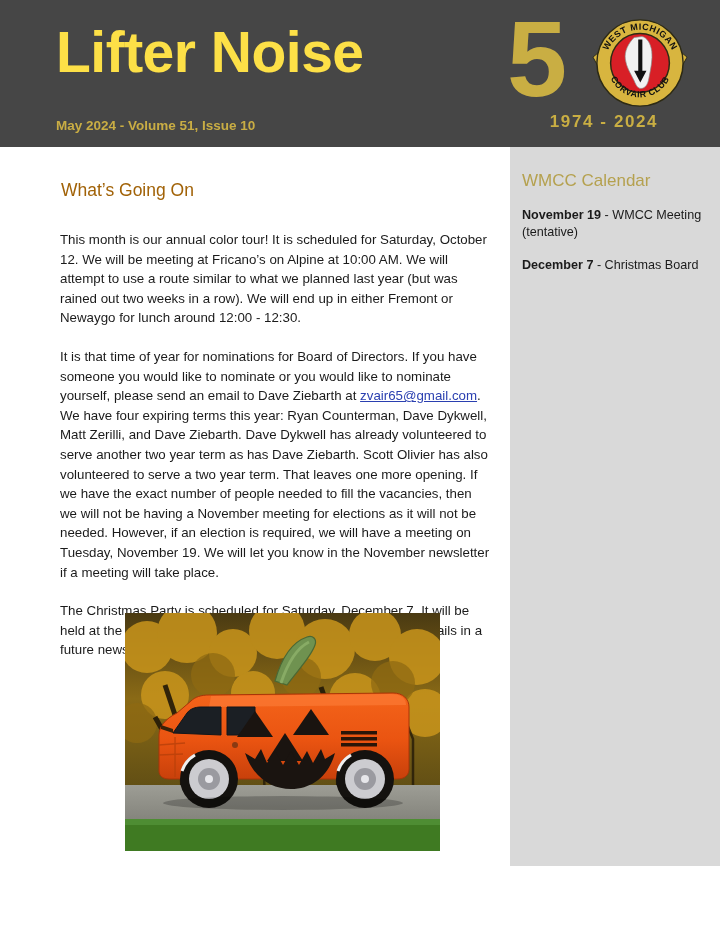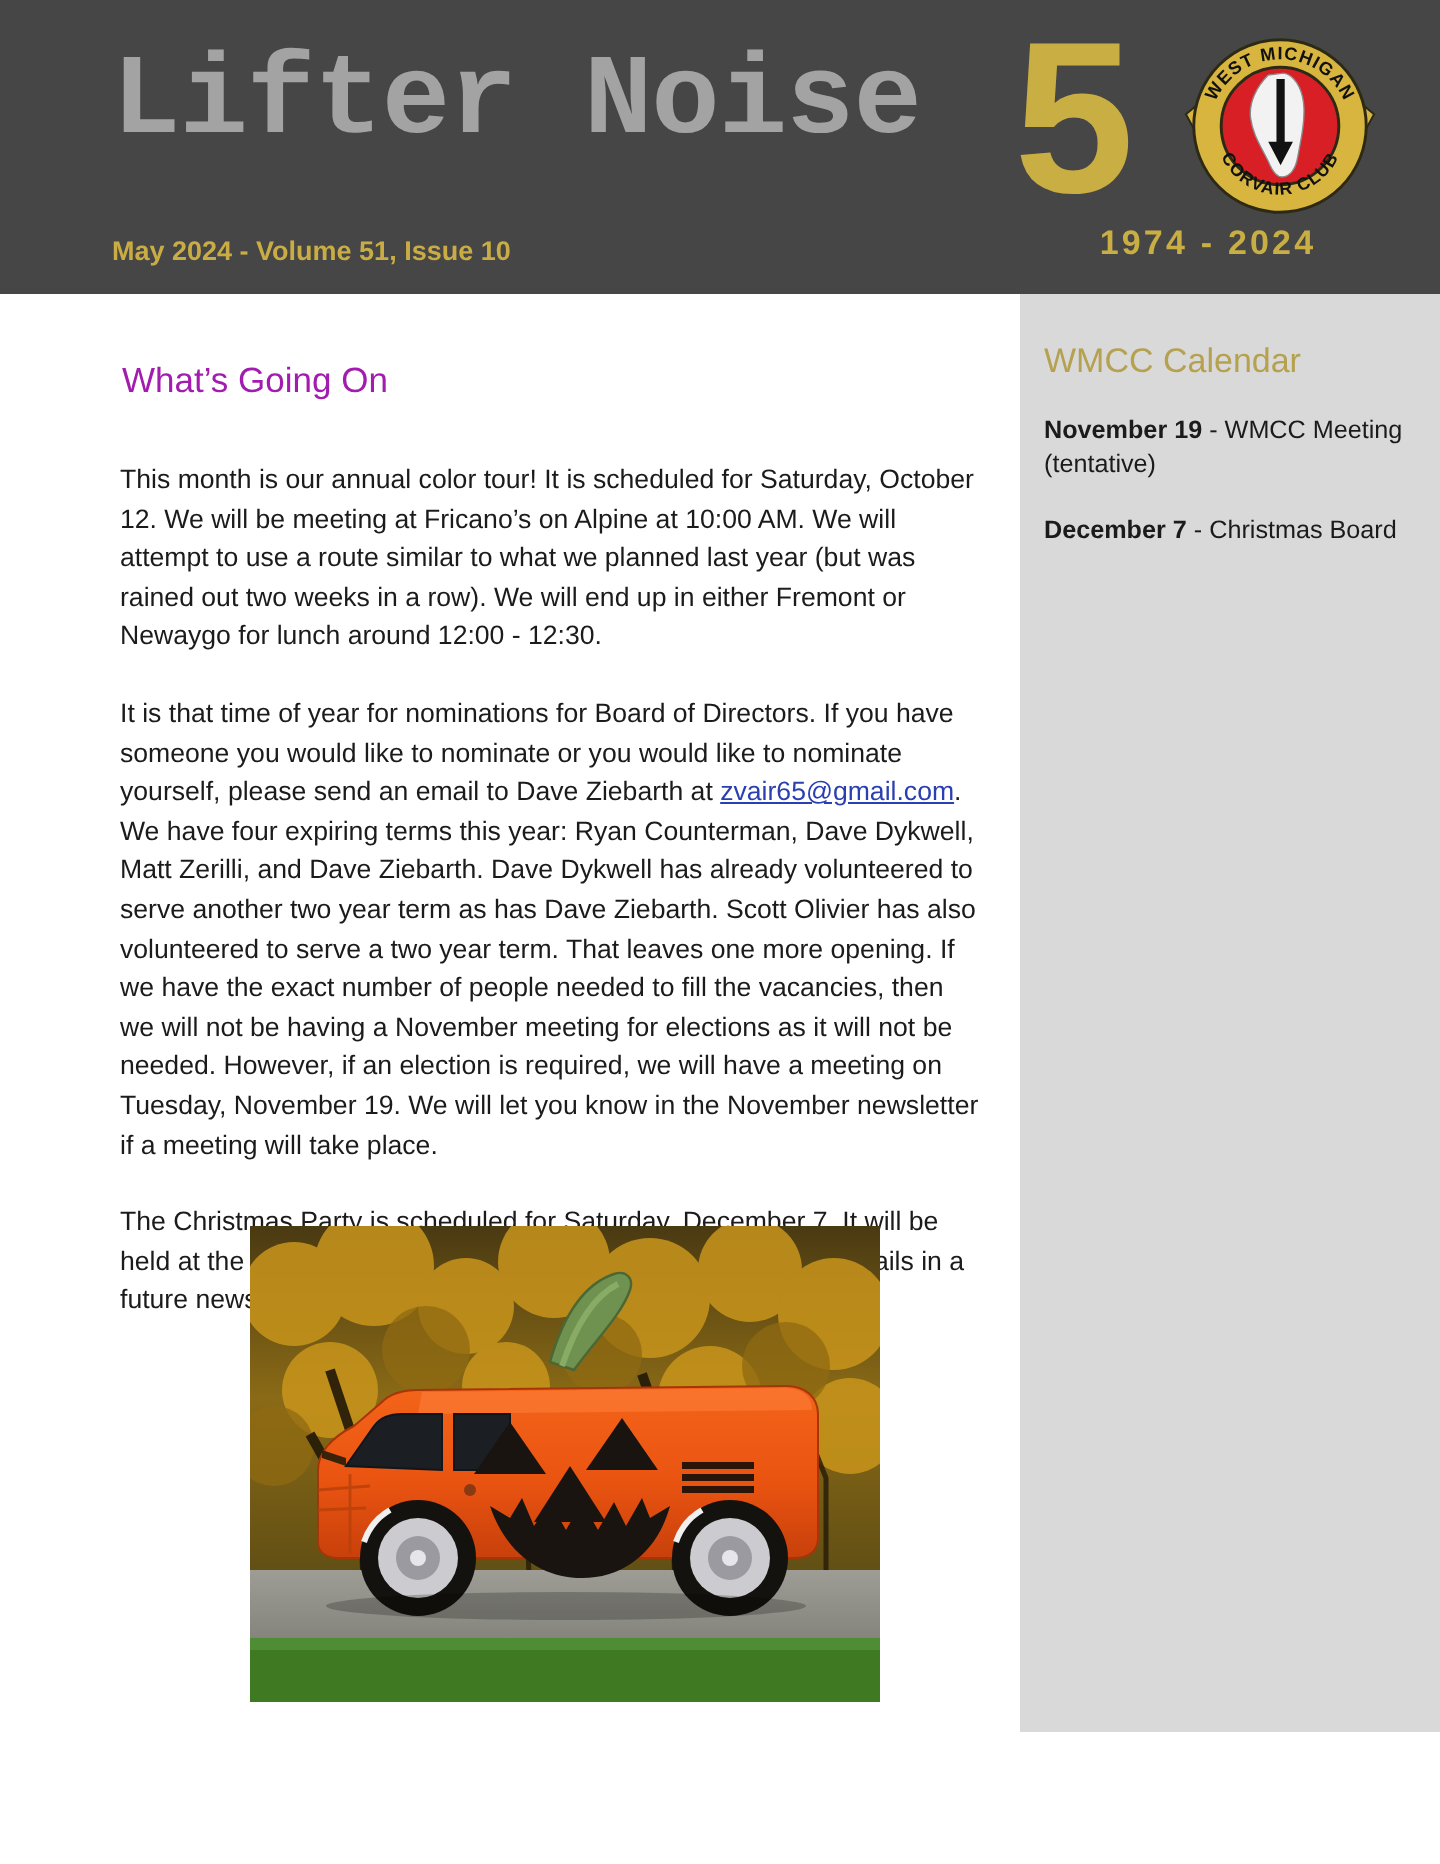--- a/index.html
+++ b/index.html
@@ -24,22 +24,22 @@
     background: #464646;
     overflow: hidden;
   }
   .masthead-title {
     position: absolute;
     left: 56px;
     top: 21px;
     font-size: 57px;
     line-height: 62px;
     font-weight: bold;
-    color: #a3a3a3;
-    font-family: Liberation Mono, monospace;
+    color: #fde047;
+    font-family: Liberation Sans, sans-serif;
     letter-spacing: -0.5px;
     white-space: nowrap;
   }
   .masthead-sub {
     position: absolute;
     left: 56px;
     top: 118px;
     font-size: 13.5px;
     font-weight: bold;
     color: #c9ad44;
@@ -91,21 +91,21 @@
     top: 147px;
     width: 510px;
     height: 785px;
     background: #ffffff;
   }
   .section-heading {
     position: absolute;
     left: 61px;
     top: 33px;
     font-size: 17.5px;
-    color: #a21caf;
+    color: #a16207;
     font-weight: normal;
     white-space: nowrap;
   }
   .body-copy {
     position: absolute;
     left: 60px;
     top: 71px;
     width: 430px;
     font-size: 13.3px;
     line-height: 19.6px;

